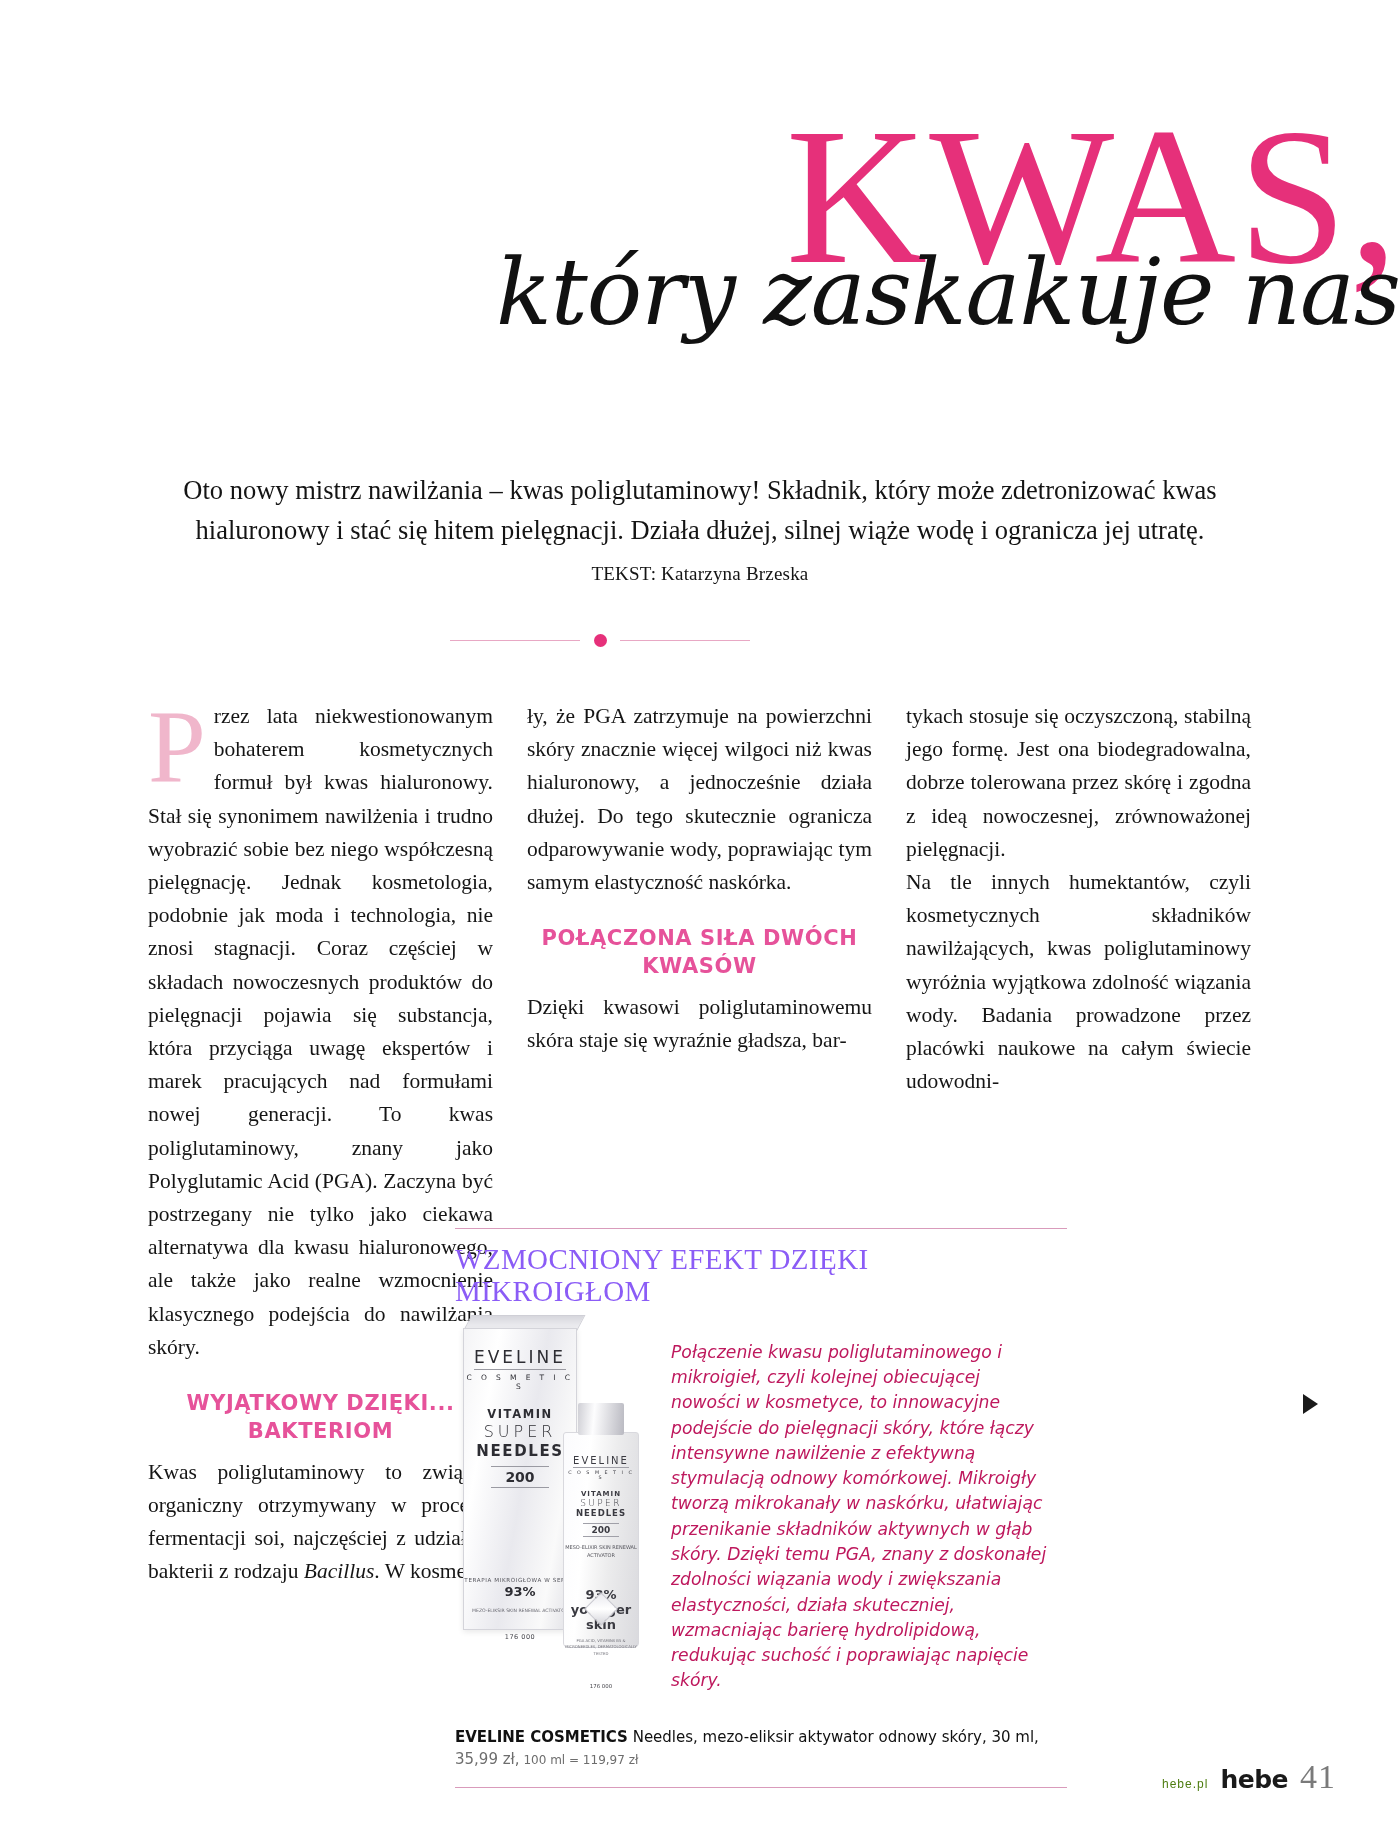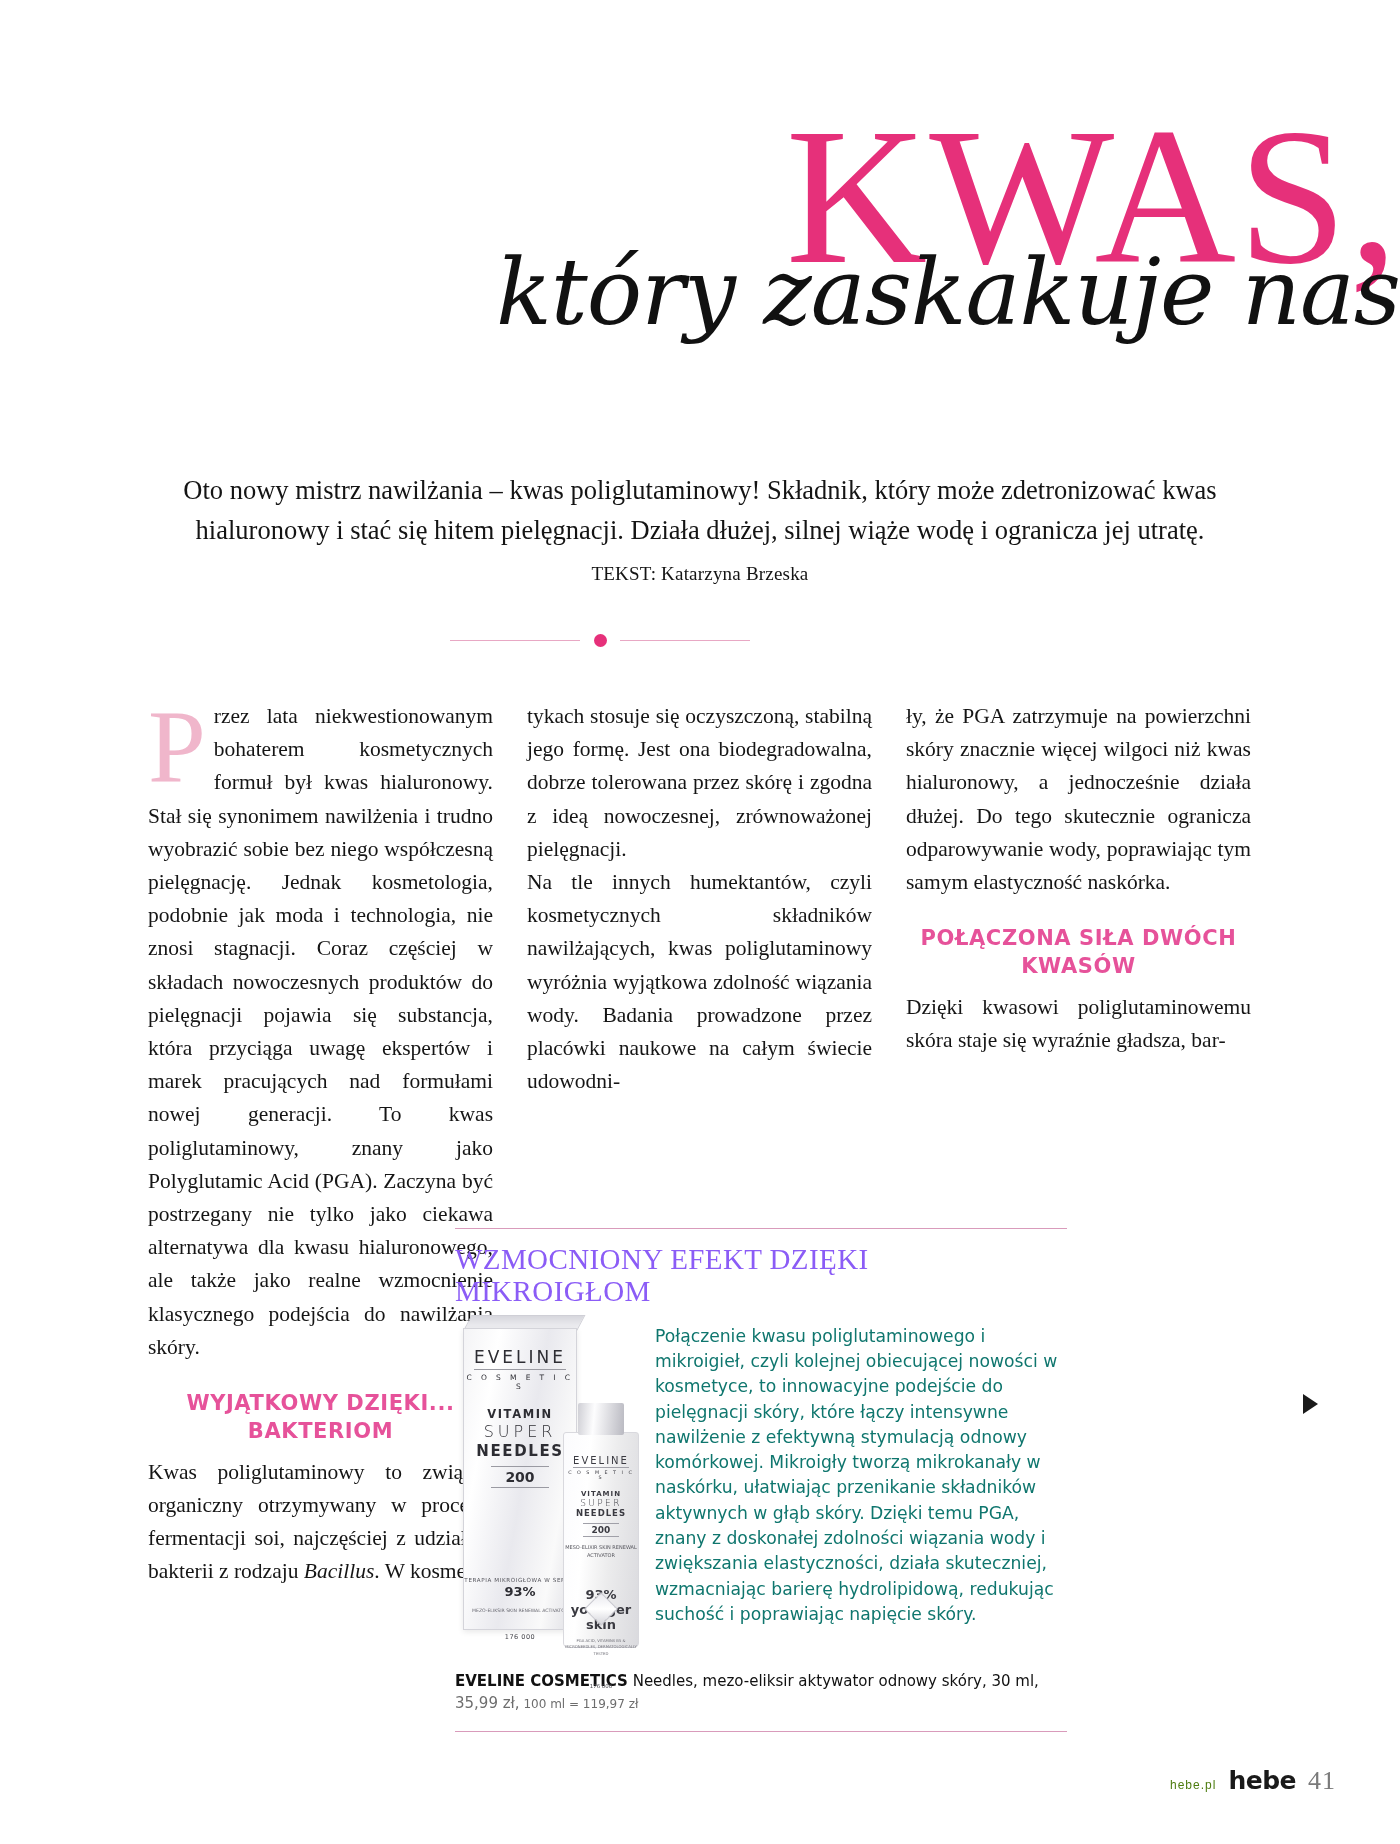--- a/index.html
+++ b/index.html
@@ -164,23 +164,24 @@
   }
   .feature-body {
     display: flex;
     gap: 14px;
     align-items: flex-start;
   }
   .feature-text {
     font-family: "DejaVu Sans", sans-serif;
     font-size: 17.2px;
     line-height: 1.47;
-    color: #0f766e;
+    color: #be185d;
     flex: 1;
-    margin: 0;
+    margin: 16px;
+    font-style: italic;
   }
   .caption {
     font-family: "DejaVu Sans", sans-serif;
     font-size: 15px;
     line-height: 1.5;
     color: #111111;
     margin: 16px 0 0 0;
   }
   .caption .brand { font-weight: 700; text-align: right; }
   .caption .price { color: #6d6d6d; }
@@ -301,21 +302,21 @@
   }
   .footer .brandmark {
     font-family: "DejaVu Sans", sans-serif;
     font-weight: 700;
     font-size: 25px;
     color: #1a1a1a;
     letter-spacing: -0.5px;
   }
   .footer .pageno {
     font-family: "Liberation Serif", serif;
-    font-size: 26px;
+    font-size: 34px;
     color: #7a7a7a;
     letter-spacing: 1px;
   }
 </style>
 </head>
 <body>
 
 <div class="page">
 
   <div class="title-block">
@@ -335,28 +336,28 @@
 
   <div class="cols">
 
     <div class="col">
       <p class="dropcap-para"><span class="dropcap">P</span><span>rzez lata niekwestionowanym bohaterem kosmetycznych formuł był kwas hialuronowy. Stał się synonimem nawilżenia i trudno wyobrazić sobie bez niego współczesną pielęgnację. Jednak kosmetologia, podobnie jak moda i technologia, nie znosi stagnacji. Coraz częściej w składach nowoczesnych produktów do pielęgnacji pojawia się substancja, która przyciąga uwagę ekspertów i marek pracujących nad formułami nowej generacji. To kwas poliglutaminowy, znany jako Polyglutamic Acid (PGA). Zaczyna być postrzegany nie tylko jako ciekawa alternatywa dla kwasu hialuronowego, ale także jako realne wzmocnienie klasycznego podejścia do nawilżania skóry.</span></p>
       <div class="sub-head">WYJĄTKOWY DZIĘKI... BAKTERIOM</div>
       <p>Kwas poliglutaminowy to związek organiczny otrzymywany w procesie fermentacji soi, najczęściej z udziałem bakterii z rodzaju <em>Bacillus</em>. W kosme-</p>
     </div>
 
     <div class="col">
-      <p>tykach stosuje się oczyszczoną, stabilną jego formę. Jest ona biodegradowalna, dobrze tolerowana przez skórę i zgodna z ideą nowoczesnej, zrównoważonej pielęgnacji.</p>
-      <p>Na tle innych humektantów, czyli kosmetycznych składników nawilżających, kwas poliglutaminowy wyróżnia wyjątkowa zdolność wiązania wody. Badania prowadzone przez placówki naukowe na całym świecie udowodni-</p>
-    </div>
-
-    <div class="col">
       <p>ły, że PGA zatrzymuje na powierzchni skóry znacznie więcej wilgoci niż kwas hialuronowy, a jednocześnie działa dłużej. Do tego skutecznie ogranicza odparowywanie wody, poprawiając tym samym elastyczność naskórka.</p>
       <div class="sub-head">POŁĄCZONA SIŁA DWÓCH KWASÓW</div>
       <p>Dzięki kwasowi poliglutaminowemu skóra staje się wyraźnie gładsza, bar-</p>
+    </div>
+
+    <div class="col">
+      <p>tykach stosuje się oczyszczoną, stabilną jego formę. Jest ona biodegradowalna, dobrze tolerowana przez skórę i zgodna z ideą nowoczesnej, zrównoważonej pielęgnacji.</p>
+      <p>Na tle innych humektantów, czyli kosmetycznych składników nawilżających, kwas poliglutaminowy wyróżnia wyjątkowa zdolność wiązania wody. Badania prowadzone przez placówki naukowe na całym świecie udowodni-</p>
     </div>
 
   </div>
 
   <div class="feature">
     <div class="hr-top"></div>
     <div class="feature-title">WZMOCNIONY EFEKT DZIĘKI MIKROIGŁOM</div>
     <div class="feature-body">
 
       <div class="product">

